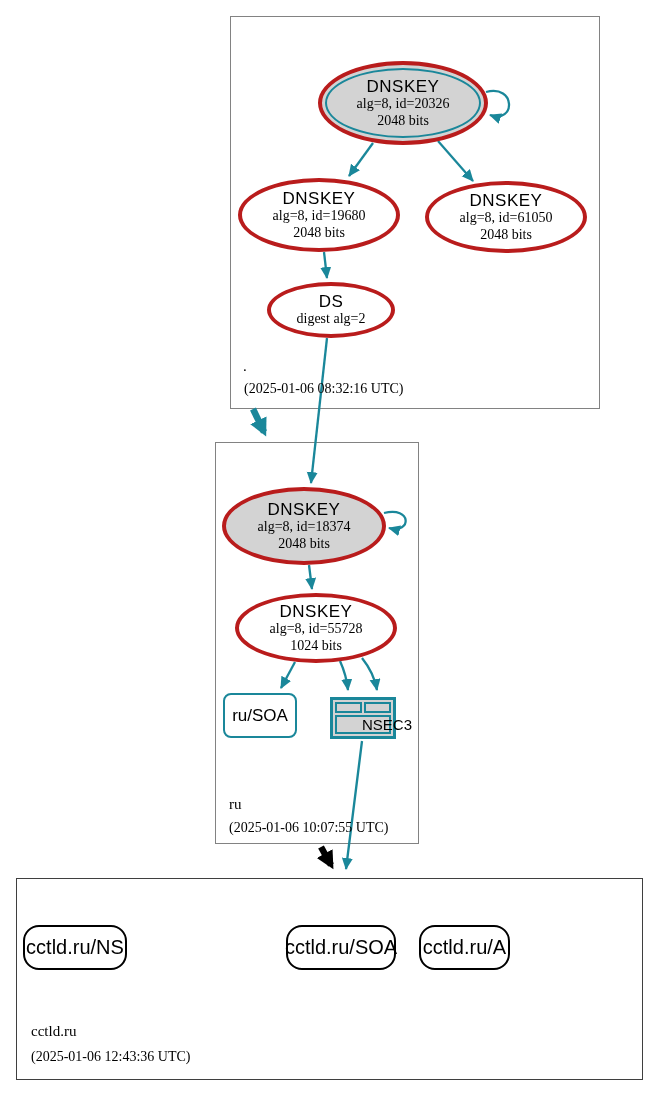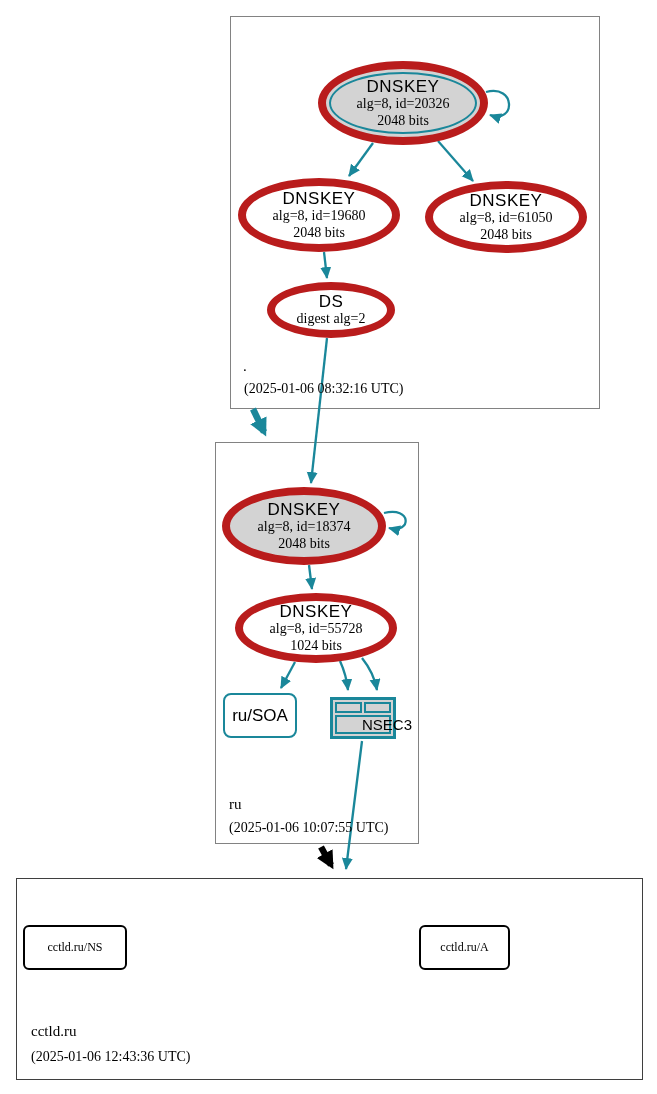--- a/index.html
+++ b/index.html
@@ -15,21 +15,21 @@
   .zone-name{position:absolute;font-family:"Liberation Serif",serif;font-size:15px;color:#000;}
   .zone-ts{position:absolute;font-family:"Liberation Serif",serif;font-size:14px;color:#000;white-space:nowrap;}
 
   
   #edges{position:absolute;left:0;top:0;width:657px;height:1094px;pointer-events:none;}
   .e{fill:none;stroke:#1a879a;stroke-width:2.3px;}
   .e-thick{fill:none;stroke:#1a879a;stroke-width:6.5px;}
   .e-thick-black{fill:none;stroke:#000;stroke-width:6.5px;}
 
   
-  .ell{position:absolute;border:8px solid #b91c1c;border-radius:50%;
+  .ell{position:absolute;border:4px solid #b91c1c;border-radius:50%;
        display:flex;flex-direction:column;align-items:center;justify-content:center;
        text-align:center;box-sizing:border-box;}
   .ell.white{background:#fff;}
   .ell.gray{background:#d3d3d3;}
   .ell .title{font-size:17px;color:#000;line-height:1.12;letter-spacing:.5px;}
   .ell .detail{font-family:"Liberation Serif",serif;font-size:14px;line-height:1.15;color:#000;}
 
   #node-root-ksk{left:318px;top:61px;width:170px;height:84px;background:#d3d3d3;}
   #node-root-ksk .inner{position:absolute;left:3px;top:3px;right:3px;bottom:3px;
        border:2px solid #1a879a;border-radius:50%;display:flex;flex-direction:column;
@@ -37,21 +37,21 @@
   #node-root-zsk1{left:238px;top:178px;width:162px;height:74px;}
   #node-root-zsk2{left:425px;top:181px;width:162px;height:72px;}
   #node-root-ds  {left:267px;top:282px;width:128px;height:56px;}
   #node-ru-ksk   {left:222px;top:487px;width:164px;height:78px;}
   #node-ru-zsk   {left:235px;top:593px;width:162px;height:70px;}
 
   
   .rrect{position:absolute;border-radius:8px;display:flex;align-items:center;
          justify-content:center;box-sizing:border-box;background:#fff;color:#000;}
   #node-ru-soa{left:223px;top:693px;width:74px;height:45px;border:2.5px solid #1a879a;font-size:17px;}
-  .cctld-rr{top:925px;height:45px;border:2.5px solid #000;font-size:12px;border-radius:6px;font-family:Liberation Serif, serif;}
+  .cctld-rr{top:925px;height:45px;border:2.5px solid #000;font-size:20px;border-radius:16px;}
   #rr-ns {left:23px; width:104px;}
   #rr-txt{left:148px;width:109px;}
   #rr-soa{left:286px;width:110px;}
   #rr-a  {left:419px;width:91px;}
   #rr-mx {left:533px;width:107px;}
 
   
   #node-nsec3{position:absolute;left:330px;top:697px;width:66px;height:42px;
       background:#d3d3d3;border:3px solid #1a879a;box-sizing:border-box;}
   #node-nsec3 .c{position:absolute;border:2px solid #1a879a;background:#d3d3d3;box-sizing:border-box;}
@@ -148,18 +148,19 @@
   <div id="node-nsec3">
     <div class="c tl"></div>
     <div class="c tr"></div>
     <div class="c main">NSEC3</div>
   </div>
 
   <div class="zone-name" id="label-ru">ru</div>
   <div class="zone-ts" id="ts-ru">(2025-01-06 10:07:55 UTC)</div>
 
   <div class="rrect cctld-rr" id="rr-ns">cctld.ru/NS</div>
+  <div class="rrect cctld-rr" id="rr-soa">cctld.ru/SOA</div>
   <div class="rrect cctld-rr" id="rr-a">cctld.ru/A</div>
 
   <div class="zone-name" id="label-cctld">cctld.ru</div>
   <div class="zone-ts" id="ts-cctld">(2025-01-06 12:43:36 UTC)</div>
 
 </div>
 
 </body></html>

